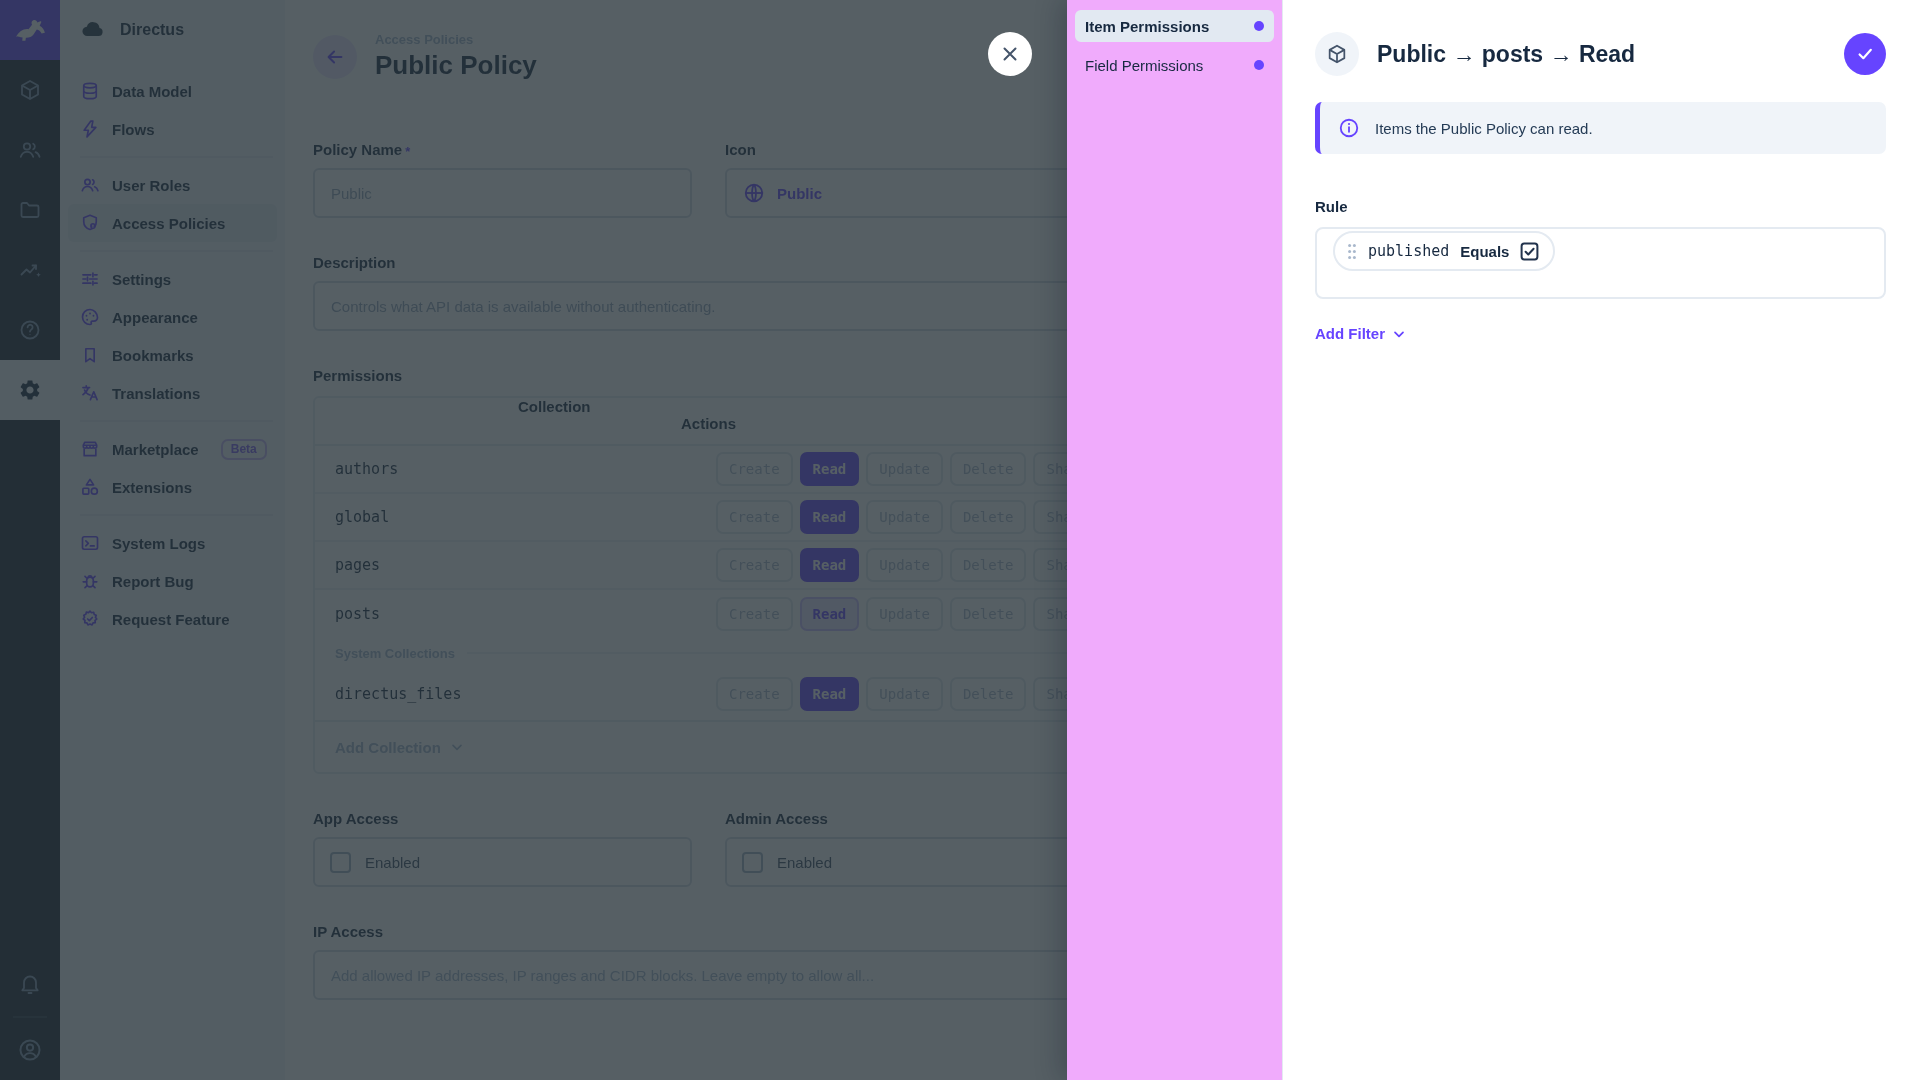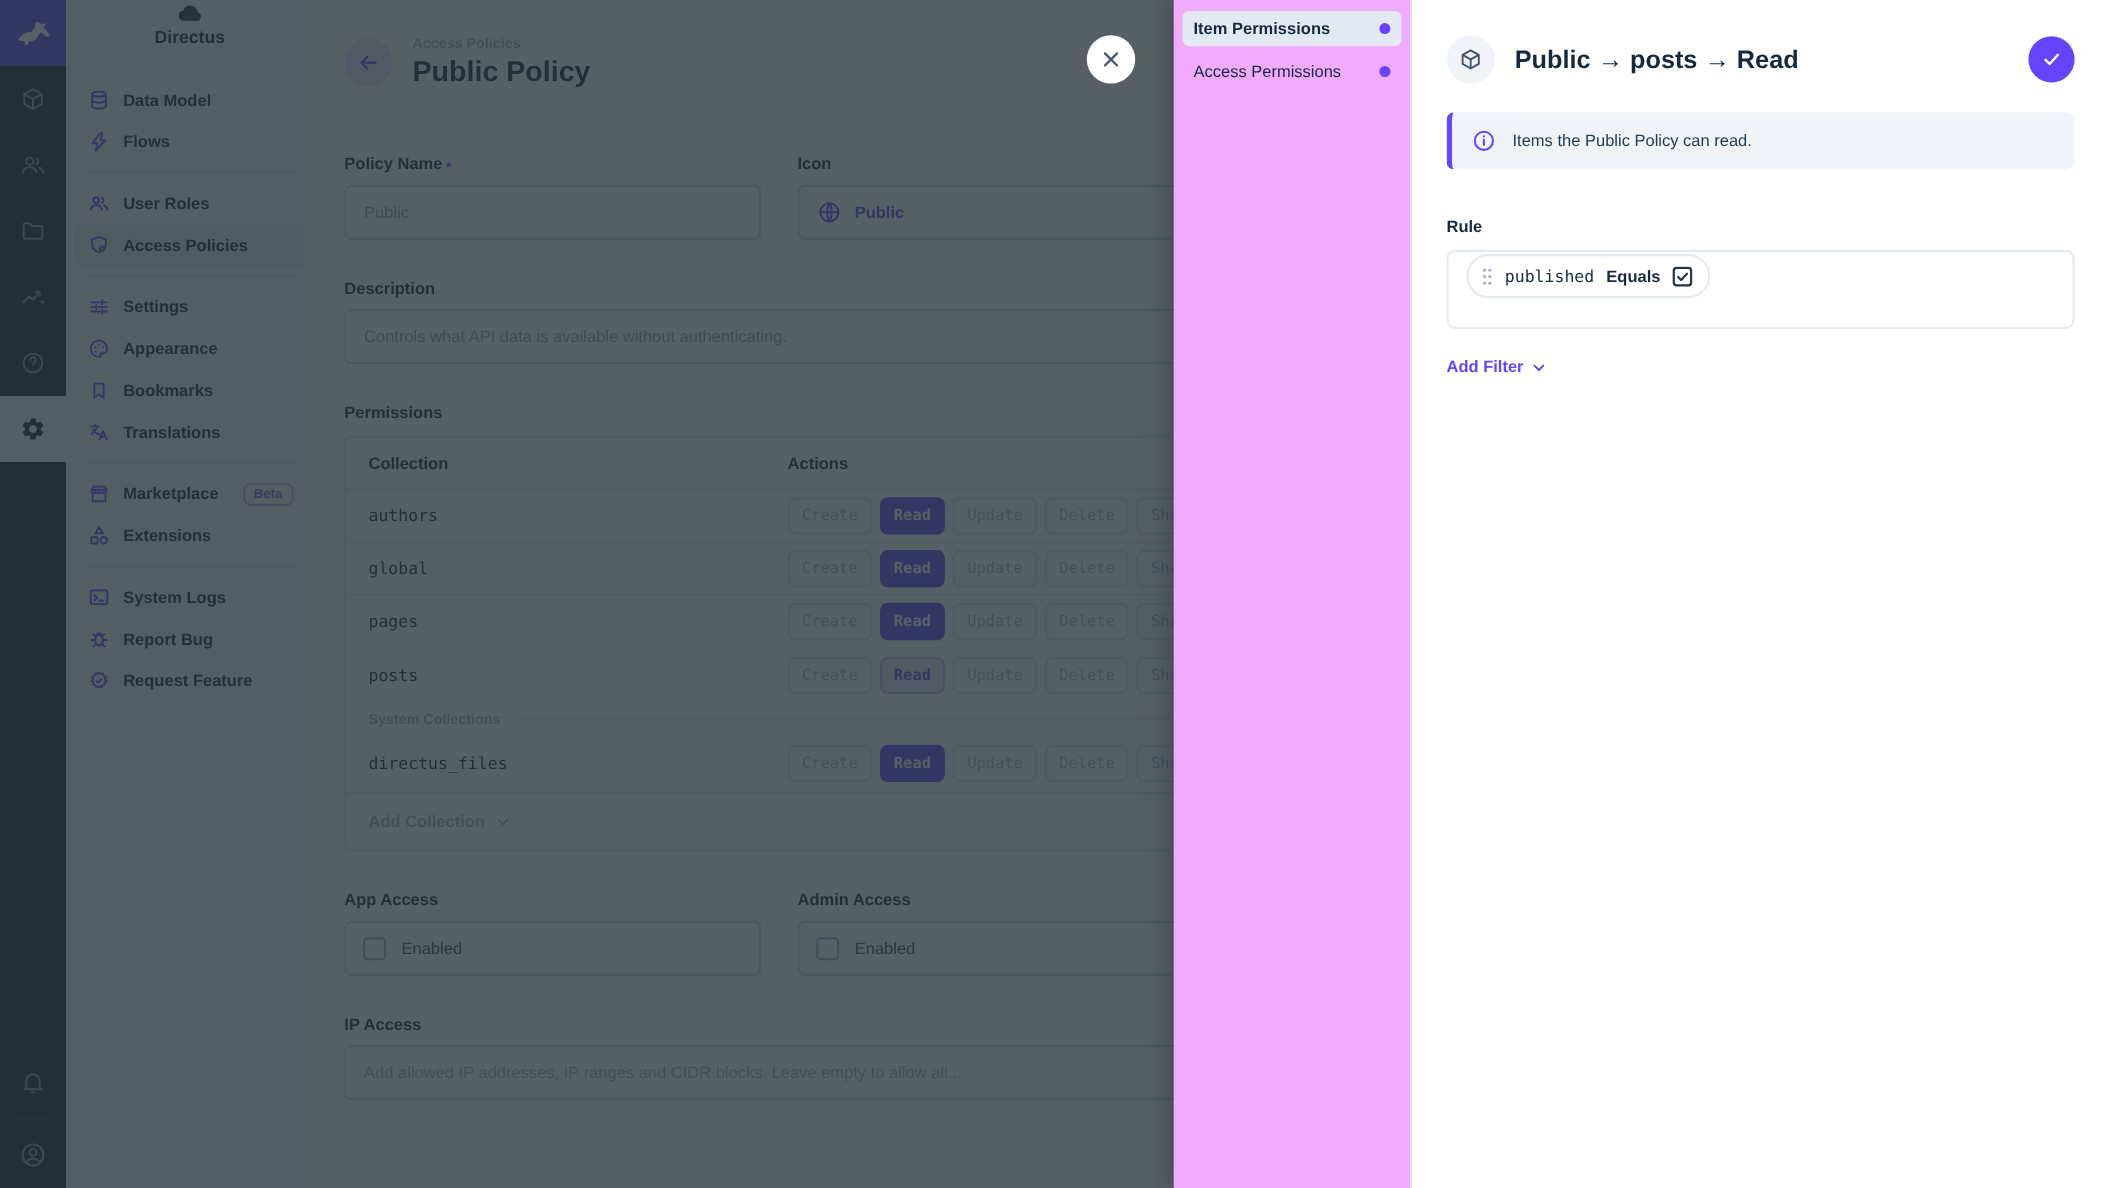--- a/index.html
+++ b/index.html
@@ -10,21 +10,21 @@
   
   .module-bar { position:absolute; left:0; top:0; width:60px; height:1080px; background:#18222f; display:flex; flex-direction:column; z-index:1; }
   .logo-tile { width:60px; height:60px; background:#6644ff; display:grid; place-items:center; flex:none; }
   .mod-tile { width:60px; height:60px; display:grid; place-items:center; color:#8196b1; cursor:pointer; flex:none; }
   .mod-tile.selected { background:#f0f4f9; color:#172940; }
   .mod-bottom { margin-top:auto; display:flex; flex-direction:column; align-items:center; }
   .mod-divider { width:34px; height:2px; background:#2c3845; margin:2px 0; }
 
   
   .nav-panel { position:absolute; left:60px; top:0; width:225px; height:1080px; background:#f0f4f9; z-index:1; }
-  .project-row { height:60px; display:flex; align-items:center; padding:0 20px; font-size:16px; font-weight:700; color:#172940;flex-direction:column; }
+  .project-row { height:60px; display:flex; align-items:center; gap:14px; padding:0 20px; font-size:16px; font-weight:700; color:#172940; }
   .nav-list { padding:12px 0; }
   .nav-item { height:38px; display:flex; align-items:center; gap:12px; margin:0 8px; padding:0 12px; border-radius:6px; font-size:15px; font-weight:600; color:#172940; cursor:pointer; }
   .nav-item .nicon { color:#6644ff; flex:none; }
   .nav-item.active { background:#e4eaf1; }
   .nav-sep { height:2px; background:#e2e8f0; margin:8px 12px 8px 20px; }
   .beta-badge { margin-left:10px; font-size:12px; font-weight:600; color:#7a5cf0; border:2px solid #c3b2f5; border-radius:7px; padding:1px 8px 2px; line-height:14px; }
 
   
   .content { position:absolute; left:285px; top:0; width:1635px; height:1080px; background:#ffffff; z-index:1; }
   .page { padding-left:28px; width:819px; }
@@ -38,21 +38,21 @@
   .req { color:#6644ff; font-size:13px; line-height:13px; }
   .tinput { width:100%; height:50px; border:2px solid #d3dae4; border-radius:6px; padding:0 16px; font-size:15px; font-family:"Liberation Sans",sans-serif; color:#94a5bc; background:#fff; outline:none; }
   .tinput::placeholder { color:#a2b5cd; }
   .select-box { width:100%; height:50px; border:2px solid #d3dae4; border-radius:6px; padding:0 16px; display:flex; align-items:center; gap:12px; color:#6644ff; font-size:15px; font-weight:600; cursor:pointer; background:#fff; }
 
   .mt-form { margin-top:60px; }
   .mt-sect { margin-top:36px; }
 
   
   .perm-table { margin-top:12px; border:2px solid #e4eaf1; border-radius:6px; background:#fff; }
-  .perm-head { display:flex; align-items:center; height:48px; padding:0 20px; border-bottom:2px solid #e4eaf1; font-size:15px; font-weight:700; }
+  .perm-head { display:flex; align-items:center; height:48px; padding:0 20px; border-bottom:2px solid #e4eaf1; font-size:15px; font-weight:700;flex-direction:column; }
   .col-coll { width:381px; flex:none; }
   .perm-row { display:flex; align-items:center; height:48px; padding:0 20px; }
   .perm-row.bordered { border-bottom:2px solid #edf1f6; }
   .coll-name { width:381px; flex:none; font-family:"DejaVu Sans Mono", monospace; font-size:15px; color:#172940; }
   .btn-group { display:flex; gap:7px; }
   .abtn { height:34px; padding:0 11px; display:flex; align-items:center; border:2px solid #e0e6ee; border-radius:7px; background:#fff; font-family:"DejaVu Sans Mono", monospace; font-size:14px; color:#a8b7cb; cursor:pointer; }
   .abtn.full { background:#6644ff; border-color:#6644ff; color:#ffffff; font-weight:700; }
   .abtn.custom { background:#e9e2ff; border-color:#cabaff; color:#6644ff; font-weight:700; }
   .sys-row { display:flex; align-items:center; height:30px; padding:0 20px 0 20px; }
   .sys-label { font-size:13px; font-weight:600; color:#a2b5cd; flex:none; }
@@ -489,21 +489,21 @@
   </span>
 </button>
 
 <section class="drawer">
   <div class="drawer-tabs">
     <div class="dtab active">
       <span>Item Permissions</span>
       <span class="dot"></span>
     </div>
     <div class="dtab">
-      <span>Access Permissions</span>
+      <span>Field Permissions</span>
       <span class="dot"></span>
     </div>
   </div>
 
   <div class="drawer-main">
     <div class="d-header">
       <span class="d-icon-circle">
         <svg width="22" height="22" viewBox="0 0 24 24" fill="none" stroke="currentColor" stroke-width="1.9" stroke-linejoin="round">
             <path d="M12 3l8 4.5v9L12 21l-8-4.5v-9L12 3z"></path>
             <path d="M12 12l8-4.5M12 12v9M12 12L4 7.5"></path>

